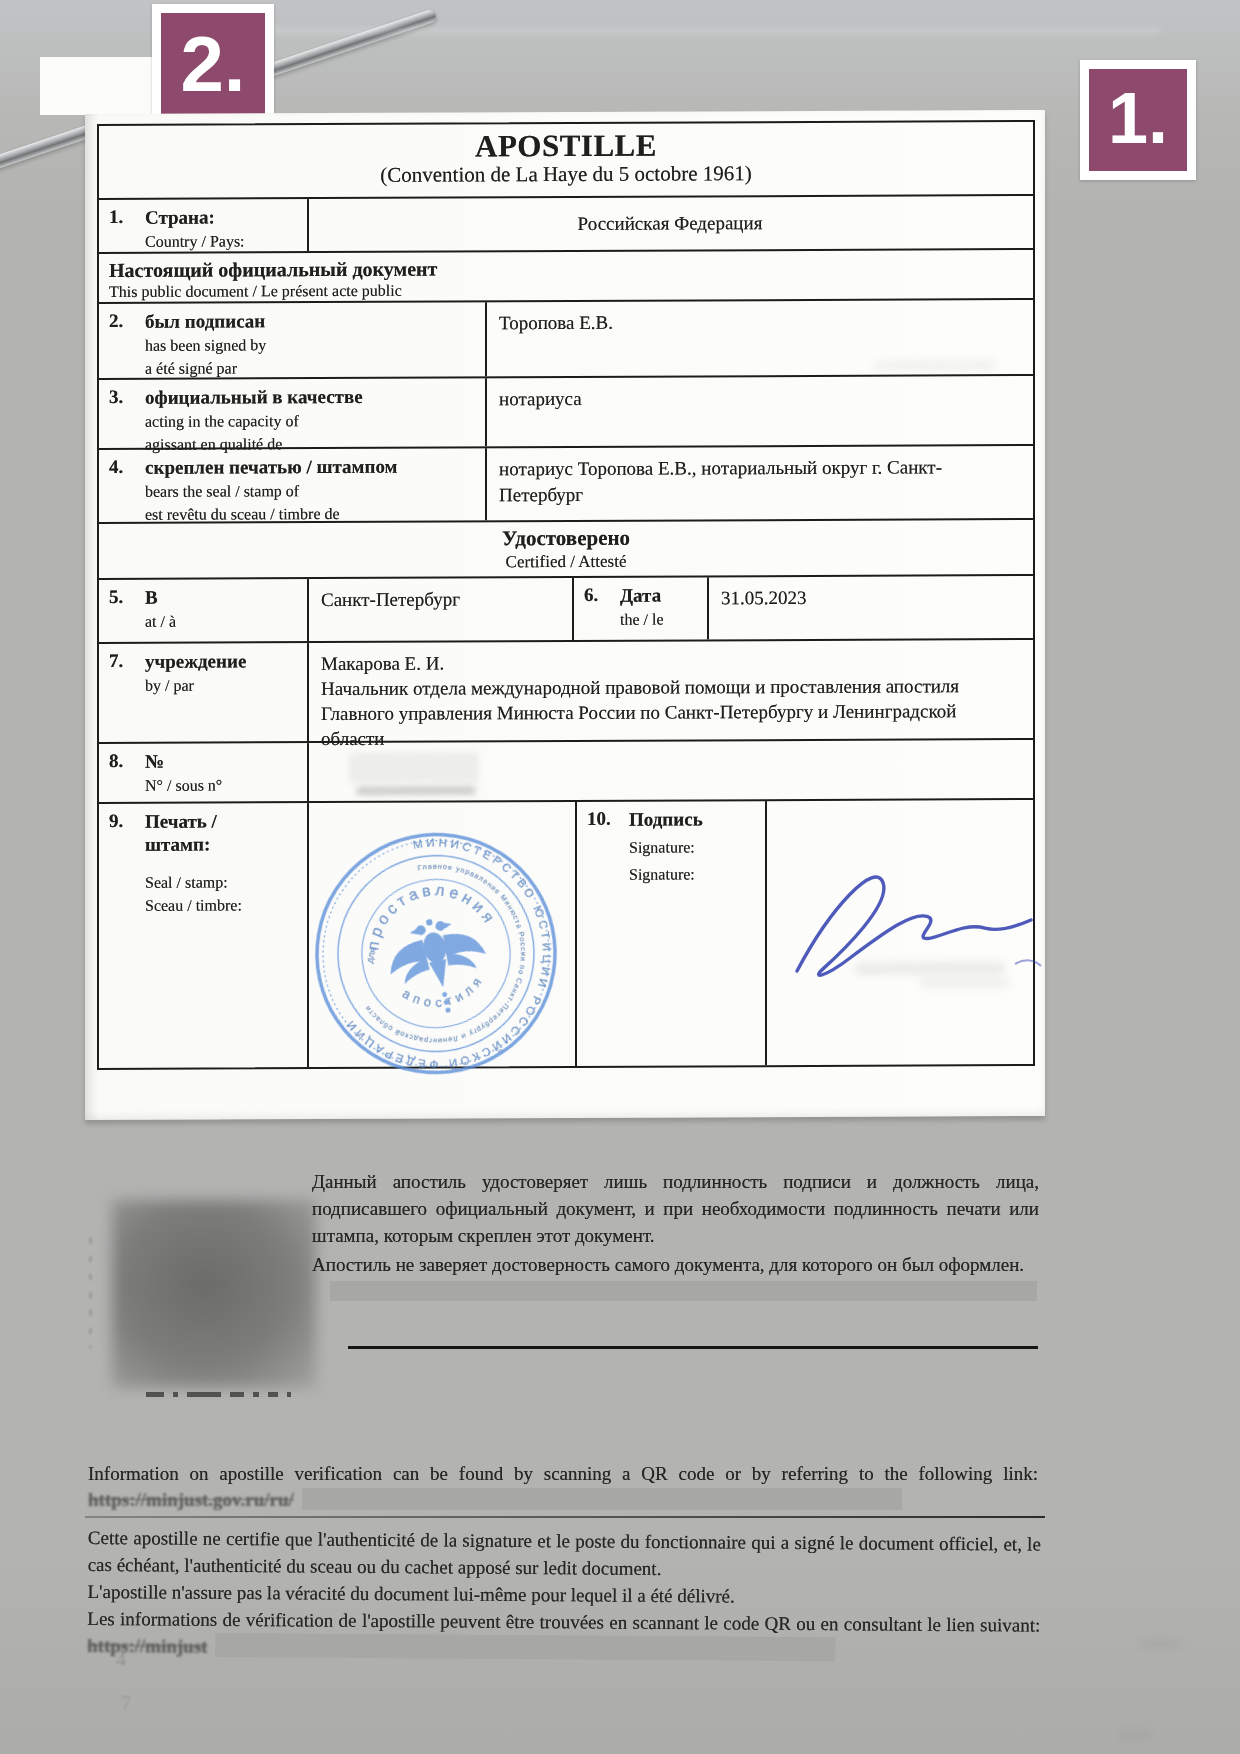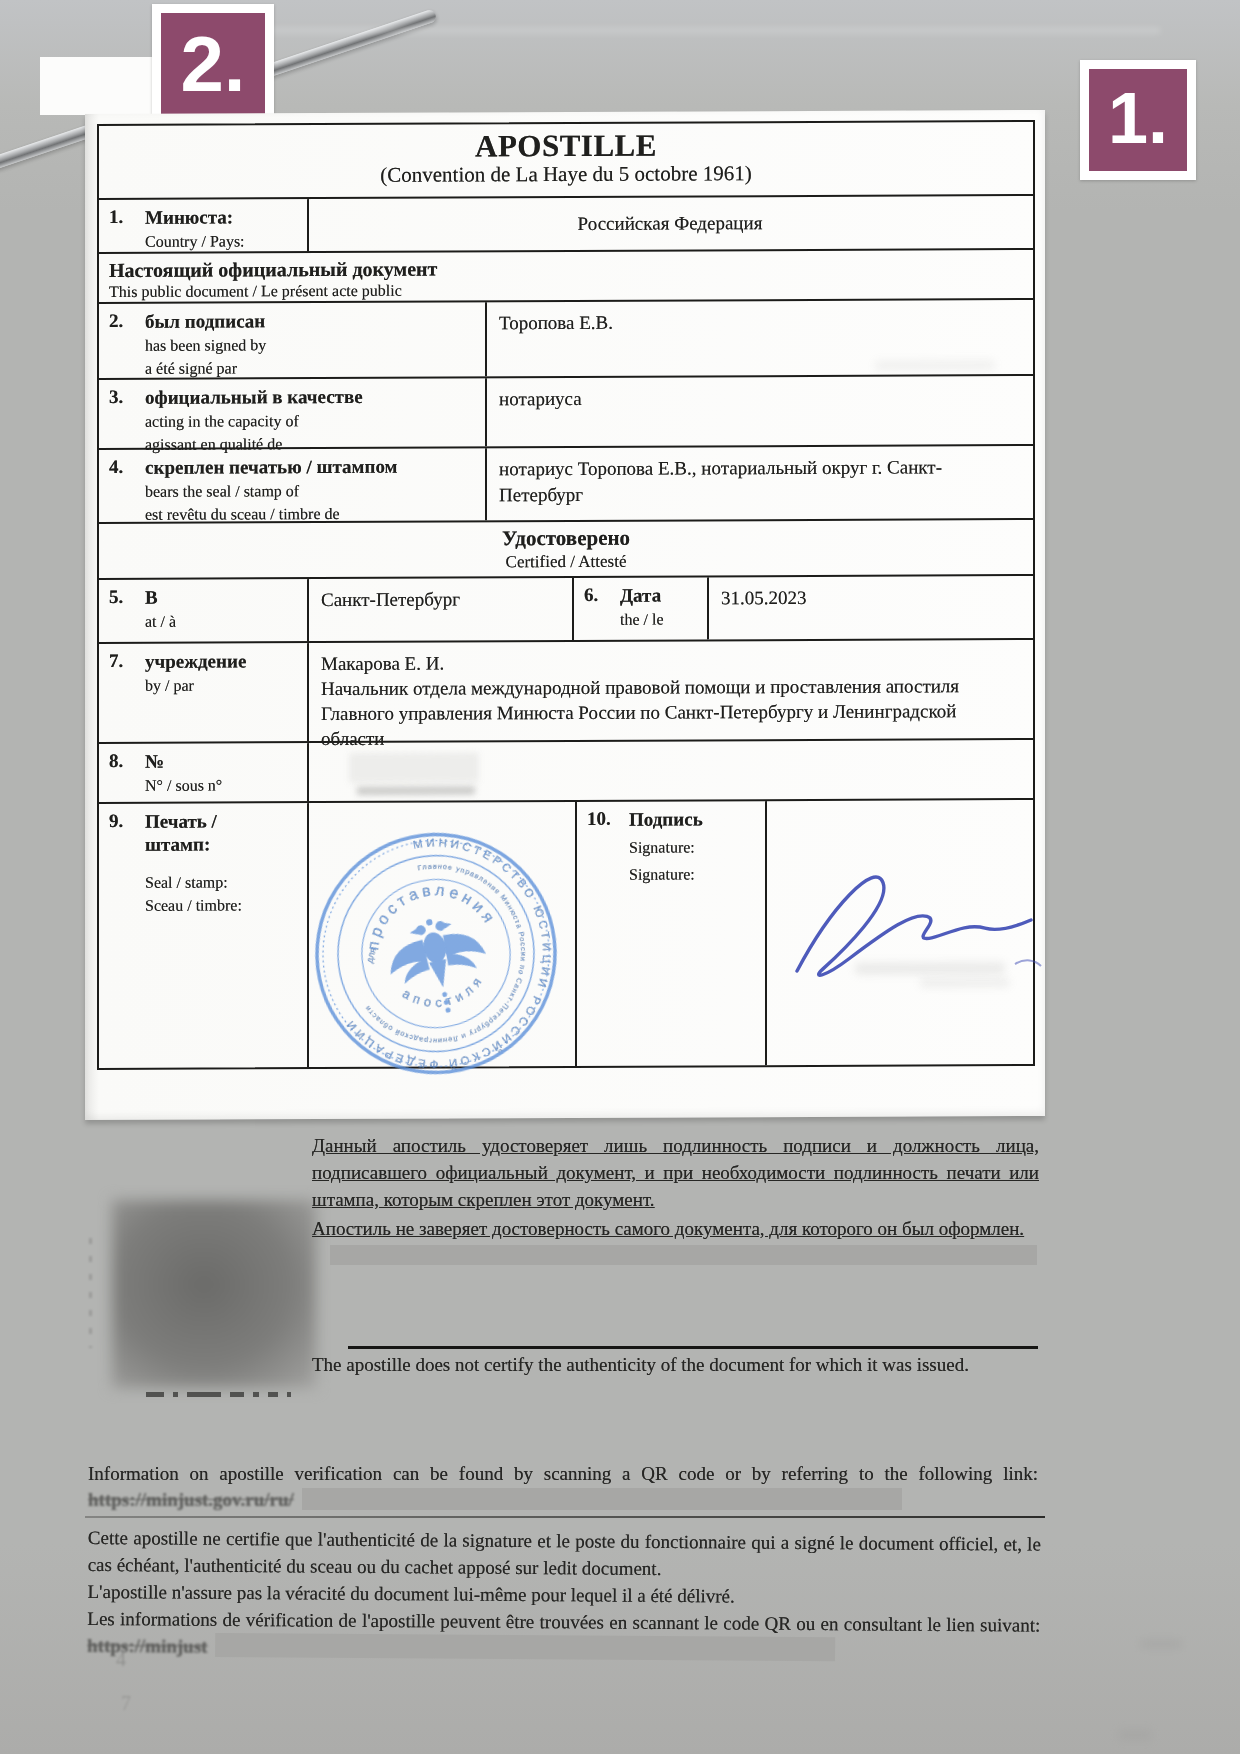--- a/index.html
+++ b/index.html
@@ -63,21 +63,21 @@
 
   .patch8{margin:10px 0 4px 40px; width:130px; height:30px; background:#ededeb; filter:blur(3px);}
   .patch8b{margin-left:48px; width:118px; height:8px; background:#bcbcba; filter:blur(3px); opacity:.8;}
 
   .stamp{position:absolute; left:-6px; top:18px; width:266px; height:266px; transform:rotate(-12deg); opacity:.9;}
 
   .smudge{position:absolute; background:#9a9a98; filter:blur(4px); border-radius:4px;}
 
   
   .notes-text{color:#262624;}
-  .ru-notes{position:absolute; left:312px; top:1132px; width:727px; font-size:19px; line-height:27px; text-align:justify;text-decoration:underline;}
+  .ru-notes{position:absolute; left:312px; top:1168px; width:727px; font-size:19px; line-height:27px; text-align:justify;}
   .ru-notes p{margin:0 0 2px 0;}
   .redact{display:inline-block; background:#a7a7a5; height:20px; vertical-align:-4px; margin-left:8px;}
   .redact-block{height:20px; background:#a7a7a5; margin:3px 0 0 18px; width:707px;}
   .ghost{font-weight:bold; filter:blur(1.3px); opacity:.6; text-decoration:line-through;}
   .hr1{position:absolute; left:348px; top:1346px; width:690px; height:3px; background:#161614;}
   .en-notes{position:absolute; left:312px; top:1352px; width:728px; font-size:19px; line-height:26.5px; text-align:justify;}
   .en-notes p{margin:0;}
   .en-wide{position:absolute; left:88px; top:1460px; width:950px; font-size:19px; line-height:27px; text-align:justify; text-align-last:justify;}
   .en-link{position:absolute; left:88px; top:1488px; width:950px; font-size:19px;}
   .hr2{position:absolute; left:85px; top:1516px; width:960px; height:2px;
@@ -116,21 +116,21 @@
 
       <div class="trow t-head" style="display:flex;">
         <div class="t-title">APOSTILLE</div>
         <div class="t-sub">(Convention de La Haye du 5 octobre 1961)</div>
       </div>
 
       <div class="trow r1">
         <div class="cell w-narrow br lbl">
           <div class="num">1.</div>
           <div>
-            <div class="lab-ru">Минюста:</div>
+            <div class="lab-ru">Страна:</div>
             <div class="lab-sub">Country / Pays:</div>
           </div>
         </div>
         <div class="cell flex1 center-cell val" style="padding-top:0;">Российская Федерация</div>
       </div>
 
       <div class="trow rdoc">
         <div class="cell fullcell">
           <div class="h-ru">Настоящий официальный документ</div>
           <div class="h-sub">This public document / Le présent acte public</div>
@@ -316,21 +316,20 @@
 
   <div class="ru-notes notes-text">
     <p>Данный апостиль удостоверяет лишь подлинность подписи и должность лица, подписавшего официальный документ, и при необходимости подлинность печати или штампа, которым скреплен этот документ.</p>
     <p>Апостиль не заверяет достоверность самого документа, для которого он был оформлен.</p>
     <div class="redact-block"></div>
   </div>
 
   <div class="hr1"></div>
 
   <div class="en-notes notes-text">
-    <p>The apostille does not certify the authenticity of the document for which it was issued.</p>
   </div>
   <div class="en-wide notes-text">Information on apostille verification can be found by scanning a QR code or by referring to the following link:</div>
   <div class="en-link notes-text">
     <span class="ghost">https://minjust.gov.ru/ru/</span><span class="redact" style="width:600px; height:22px;"></span>
   </div>
 
   <div class="hr2"></div>
 
   <div class="fr-notes notes-text">
     <p>Cette apostille ne certifie que l'authenticité de la signature et le poste du fonctionnaire qui a signé le document officiel, et, le cas échéant, l'authenticité du sceau ou du cachet apposé sur ledit document.</p>

